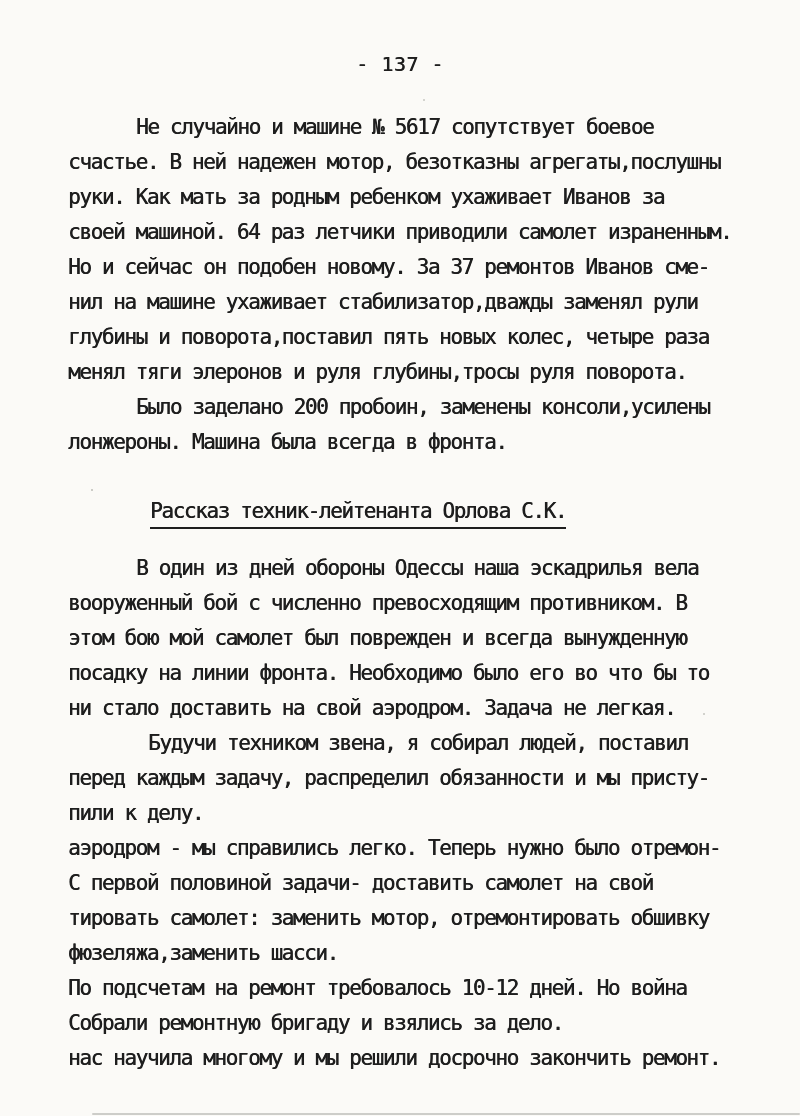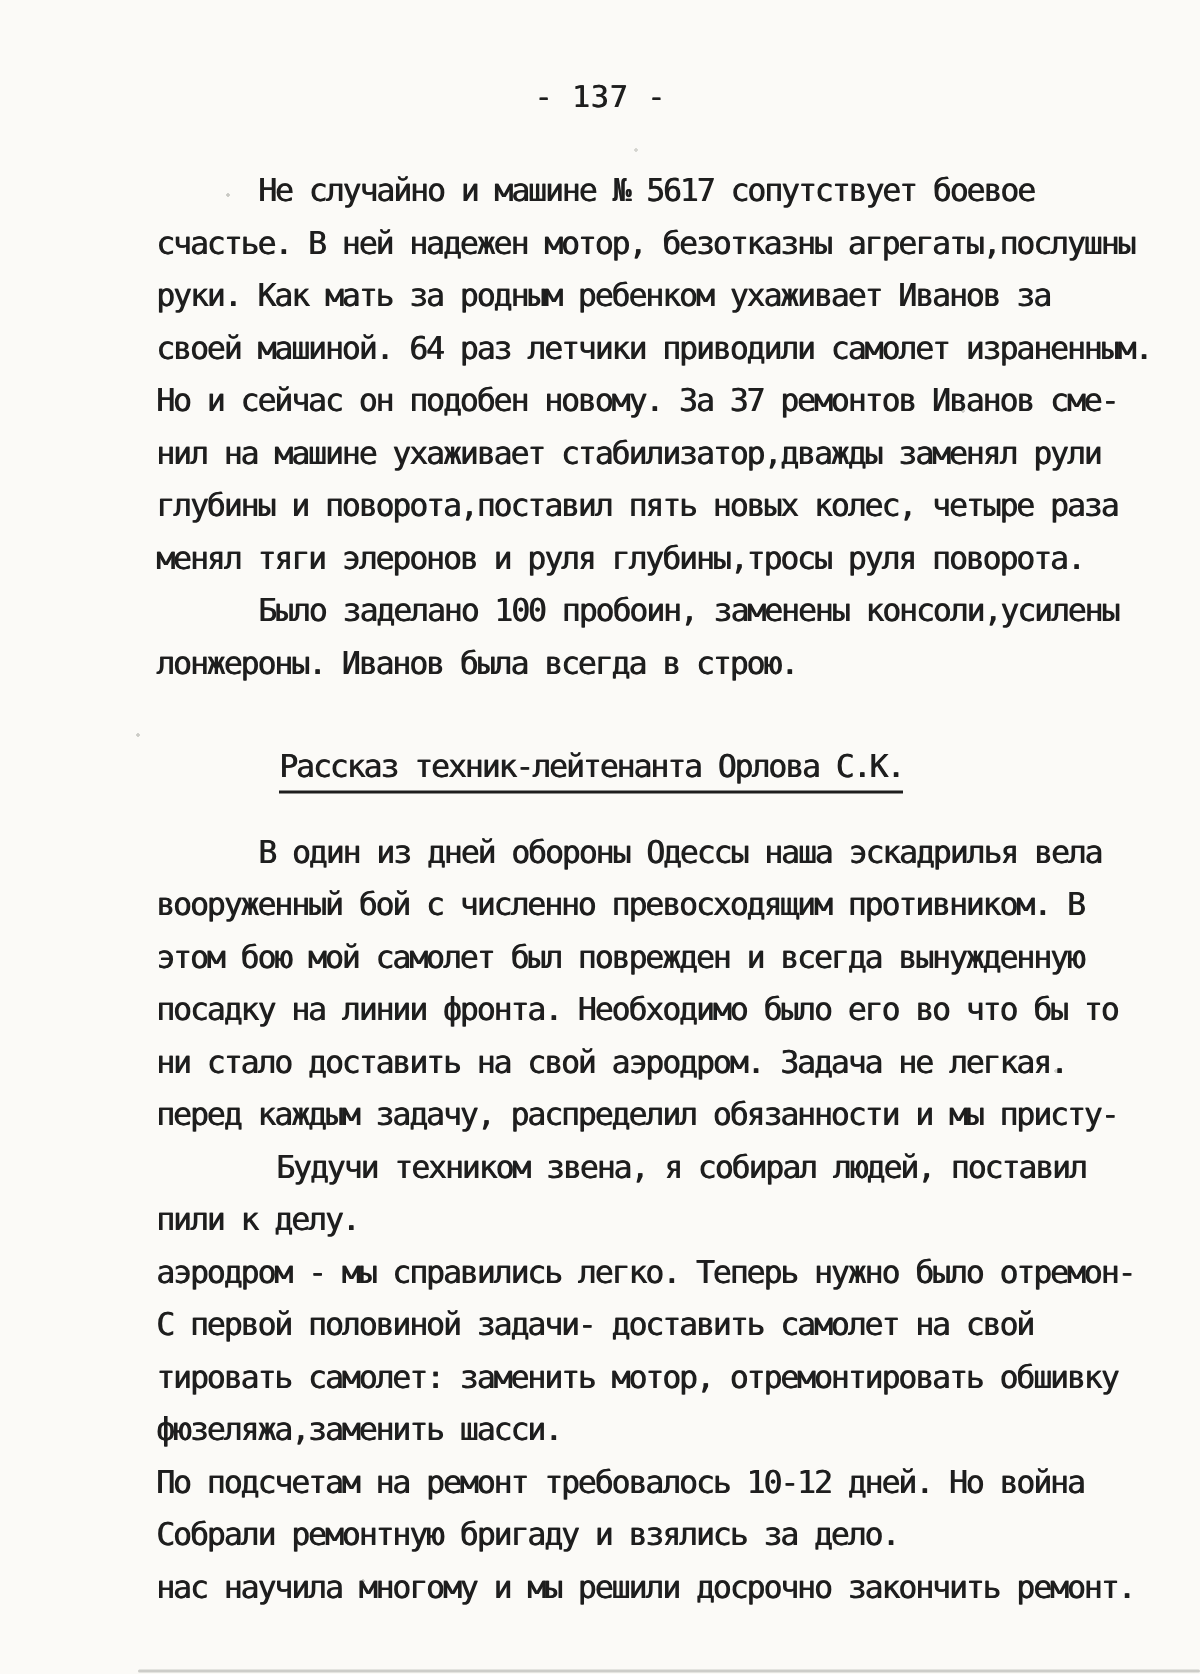--- a/index.html
+++ b/index.html
@@ -27,21 +27,21 @@
   }
   .page-number {
     padding-top: 40px;
     text-align: center;
     font-size: 20px;
     letter-spacing: 0.5px;
     text-shadow: 0.5px 0 0 currentColor;
   }
   .doc-body {
     margin-top: 34px;
-    padding-left: 104px;
+    padding-left: 68px;
     padding-right: 28px;
     font-size: 21px;
     letter-spacing: -1.4px;
     line-height: 35px;
     text-shadow: 0.5px 0 0 currentColor;
   }
   .paragraph { margin: 0; }
   .line {
     white-space: pre;
     height: 35px;
@@ -80,34 +80,34 @@
         <div class="line indent-1">Не случайно и машине № 5617 сопутствует боевое</div>
         <div class="line">счастье. В ней надежен мотор, безотказны агрегаты,послушны</div>
         <div class="line">руки. Как мать за родным ребенком ухаживает Иванов за</div>
         <div class="line">своей машиной. 64 раз летчики приводили самолет израненным.</div>
         <div class="line">Но и сейчас он подобен новому. За 37 ремонтов Иванов сме-</div>
         <div class="line">нил на машине ухаживает стабилизатор,дважды заменял рули</div>
         <div class="line">глубины и поворота,поставил пять новых колес, четыре раза</div>
         <div class="line">менял тяги элеронов и руля глубины,тросы руля поворота.</div>
       </div>
       <div class="paragraph">
-        <div class="line indent-1">Было заделано 100 пробоин, заменены консоли,усилены</div>
-        <div class="line">лонжероны. Иванов была всегда в строю.</div>
+        <div class="line indent-1">Было заделано 200 пробоин, заменены консоли,усилены</div>
+        <div class="line">лонжероны. Машина была всегда в фронта.</div>
       </div>
       <div class="heading-row"><span class="heading">Рассказ техник-лейтенанта Орлова С.К.</span></div>
       <div class="paragraph">
         <div class="line indent-1">В один из дней обороны Одессы наша эскадрилья вела</div>
         <div class="line">вооруженный бой с численно превосходящим противником. В</div>
         <div class="line">этом бою мой самолет был поврежден и всегда вынужденную</div>
         <div class="line">посадку на линии фронта. Необходимо было его во что бы то</div>
         <div class="line">ни стало доставить на свой аэродром. Задача не легкая.</div>
       </div>
       <div class="paragraph">
+        <div class="line indent-2">Будучи техником звена, я собирал людей, поставил</div>
         <div class="line">перед каждым задачу, распределил обязанности и мы присту-</div>
-        <div class="line indent-2">Будучи техником звена, я собирал людей, поставил</div>
         <div class="line">пили к делу.</div>
       </div>
       <div class="paragraph">
         <div class="line">аэродром - мы справились легко. Теперь нужно было отремон-</div>
         <div class="line">С первой половиной задачи- доставить самолет на свой</div>
         <div class="line">тировать самолет: заменить мотор, отремонтировать обшивку</div>
         <div class="line">фюзеляжа,заменить шасси.</div>
       </div>
       <div class="paragraph">
         <div class="line">По подсчетам на ремонт требовалось 10-12 дней. Но война</div>

